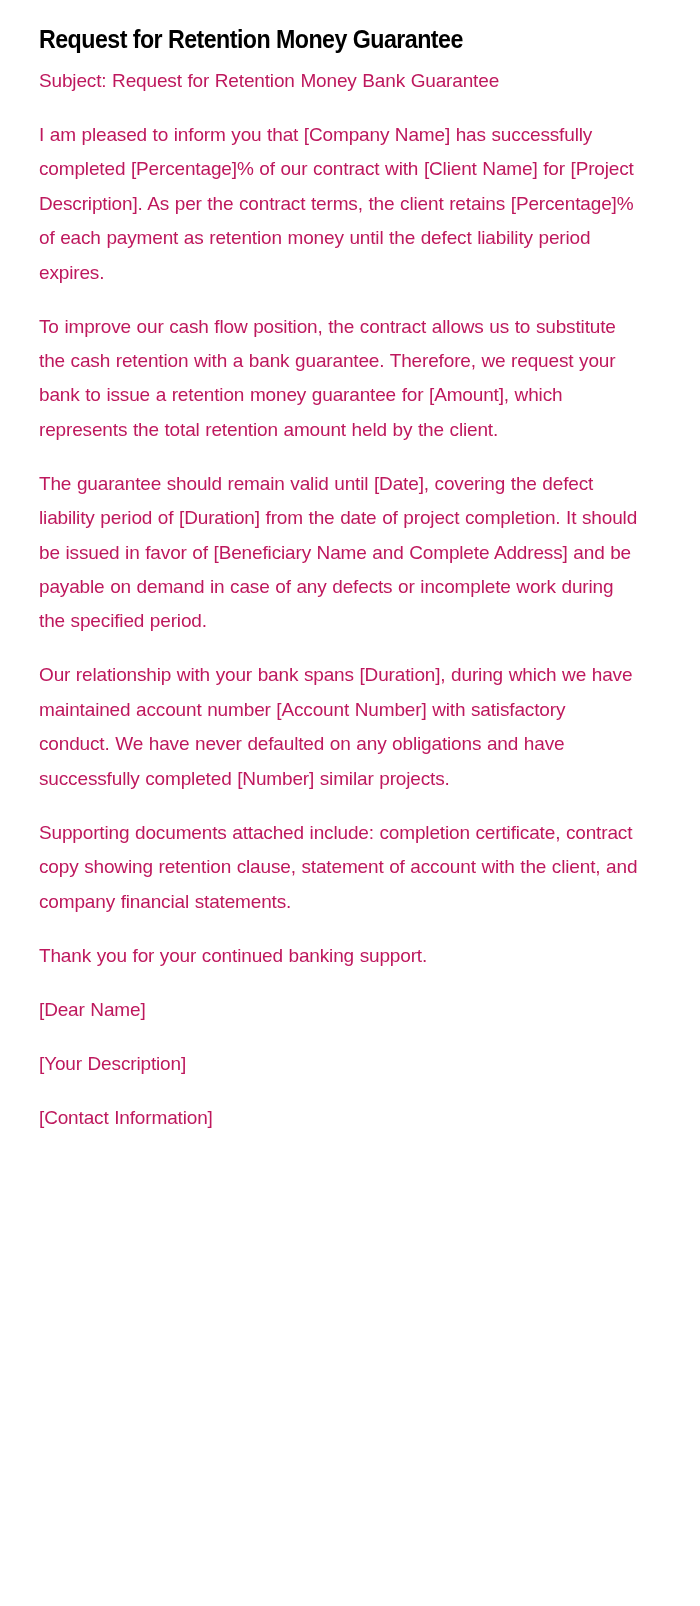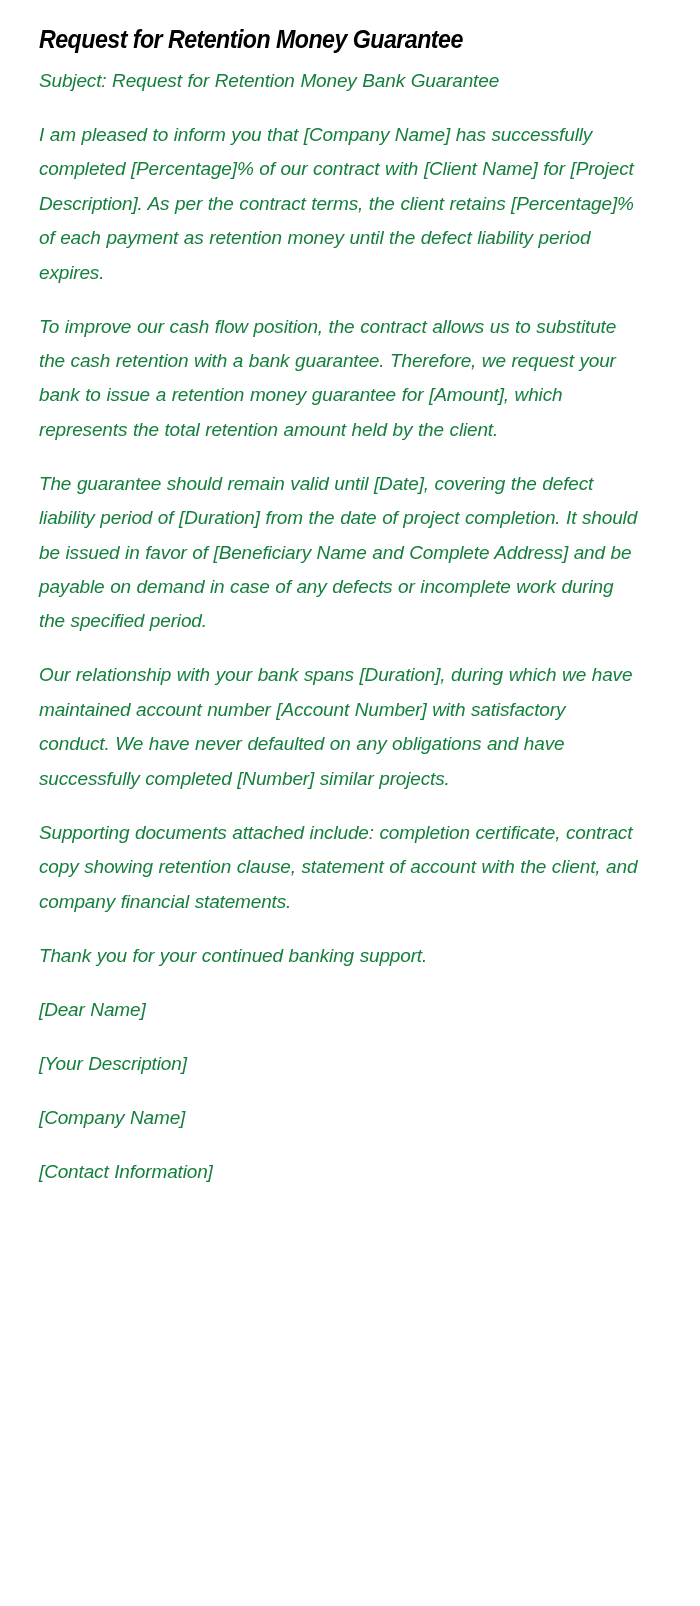--- a/index.html
+++ b/index.html
@@ -12,54 +12,52 @@
       height: 1606px;
       overflow: hidden;
       position: relative;
       color: #111111;
     }
     .doc {
       position: absolute;
       left: 39px;
       top: 18px;
       width: 600px;
-      font-style: italic;
     }
     .doc-title {
       font-family: "Liberation Sans", sans-serif;
       font-weight: bold;
       font-size: 25px;
       line-height: 42px;
       margin: 0 0 4px 0;
       letter-spacing: -0.6px;
       color: #000000;
       transform: scaleX(0.93);
       transform-origin: left center;
       white-space: nowrap;
     }
     .para {
       font-family: "Liberation Sans", sans-serif;
       font-size: 19px;
       line-height: 34.4px;
       margin: 0 0 19.6px 0;
       letter-spacing: -0.15px;
-      color: #15803d;
+      color: #be185d;
       word-spacing: 0.5px;
     }
     .para.single { white-space: nowrap; }
   </style>
 </head>
 <body>
 
 <div class="doc">
   <h1 class="doc-title">Request for Retention Money Guarantee</h1>
   <p class="para single">Subject: Request for Retention Money Bank Guarantee</p>
   <p class="para">I am pleased to inform you that [Company Name] has successfully completed [Percentage]% of our contract with [Client Name] for [Project Description]. As per the contract terms, the client retains [Percentage]% of each payment as retention money until the defect liability period expires.</p>
   <p class="para">To improve our cash flow position, the contract allows us to substitute the cash retention with a bank guarantee. Therefore, we request your bank to issue a retention money guarantee for [Amount], which represents the total retention amount held by the client.</p>
   <p class="para">The guarantee should remain valid until [Date], covering the defect liability period of [Duration] from the date of project completion. It should be issued in favor of [Beneficiary Name and Complete Address] and be payable on demand in case of any defects or incomplete work during the specified period.</p>
   <p class="para">Our relationship with your bank spans [Duration], during which we have maintained account number [Account Number] with satisfactory conduct. We have never defaulted on any obligations and have successfully completed [Number] similar projects.</p>
   <p class="para">Supporting documents attached include: completion certificate, contract copy showing retention clause, statement of account with the client, and company financial statements.</p>
   <p class="para single">Thank you for your continued banking support.</p>
   <p class="para single">[Dear Name]</p>
   <p class="para single">[Your Description]</p>
-  <p class="para single">[Company Name]</p>
   <p class="para single">[Contact Information]</p>
 </div>
 
 </body></html>

